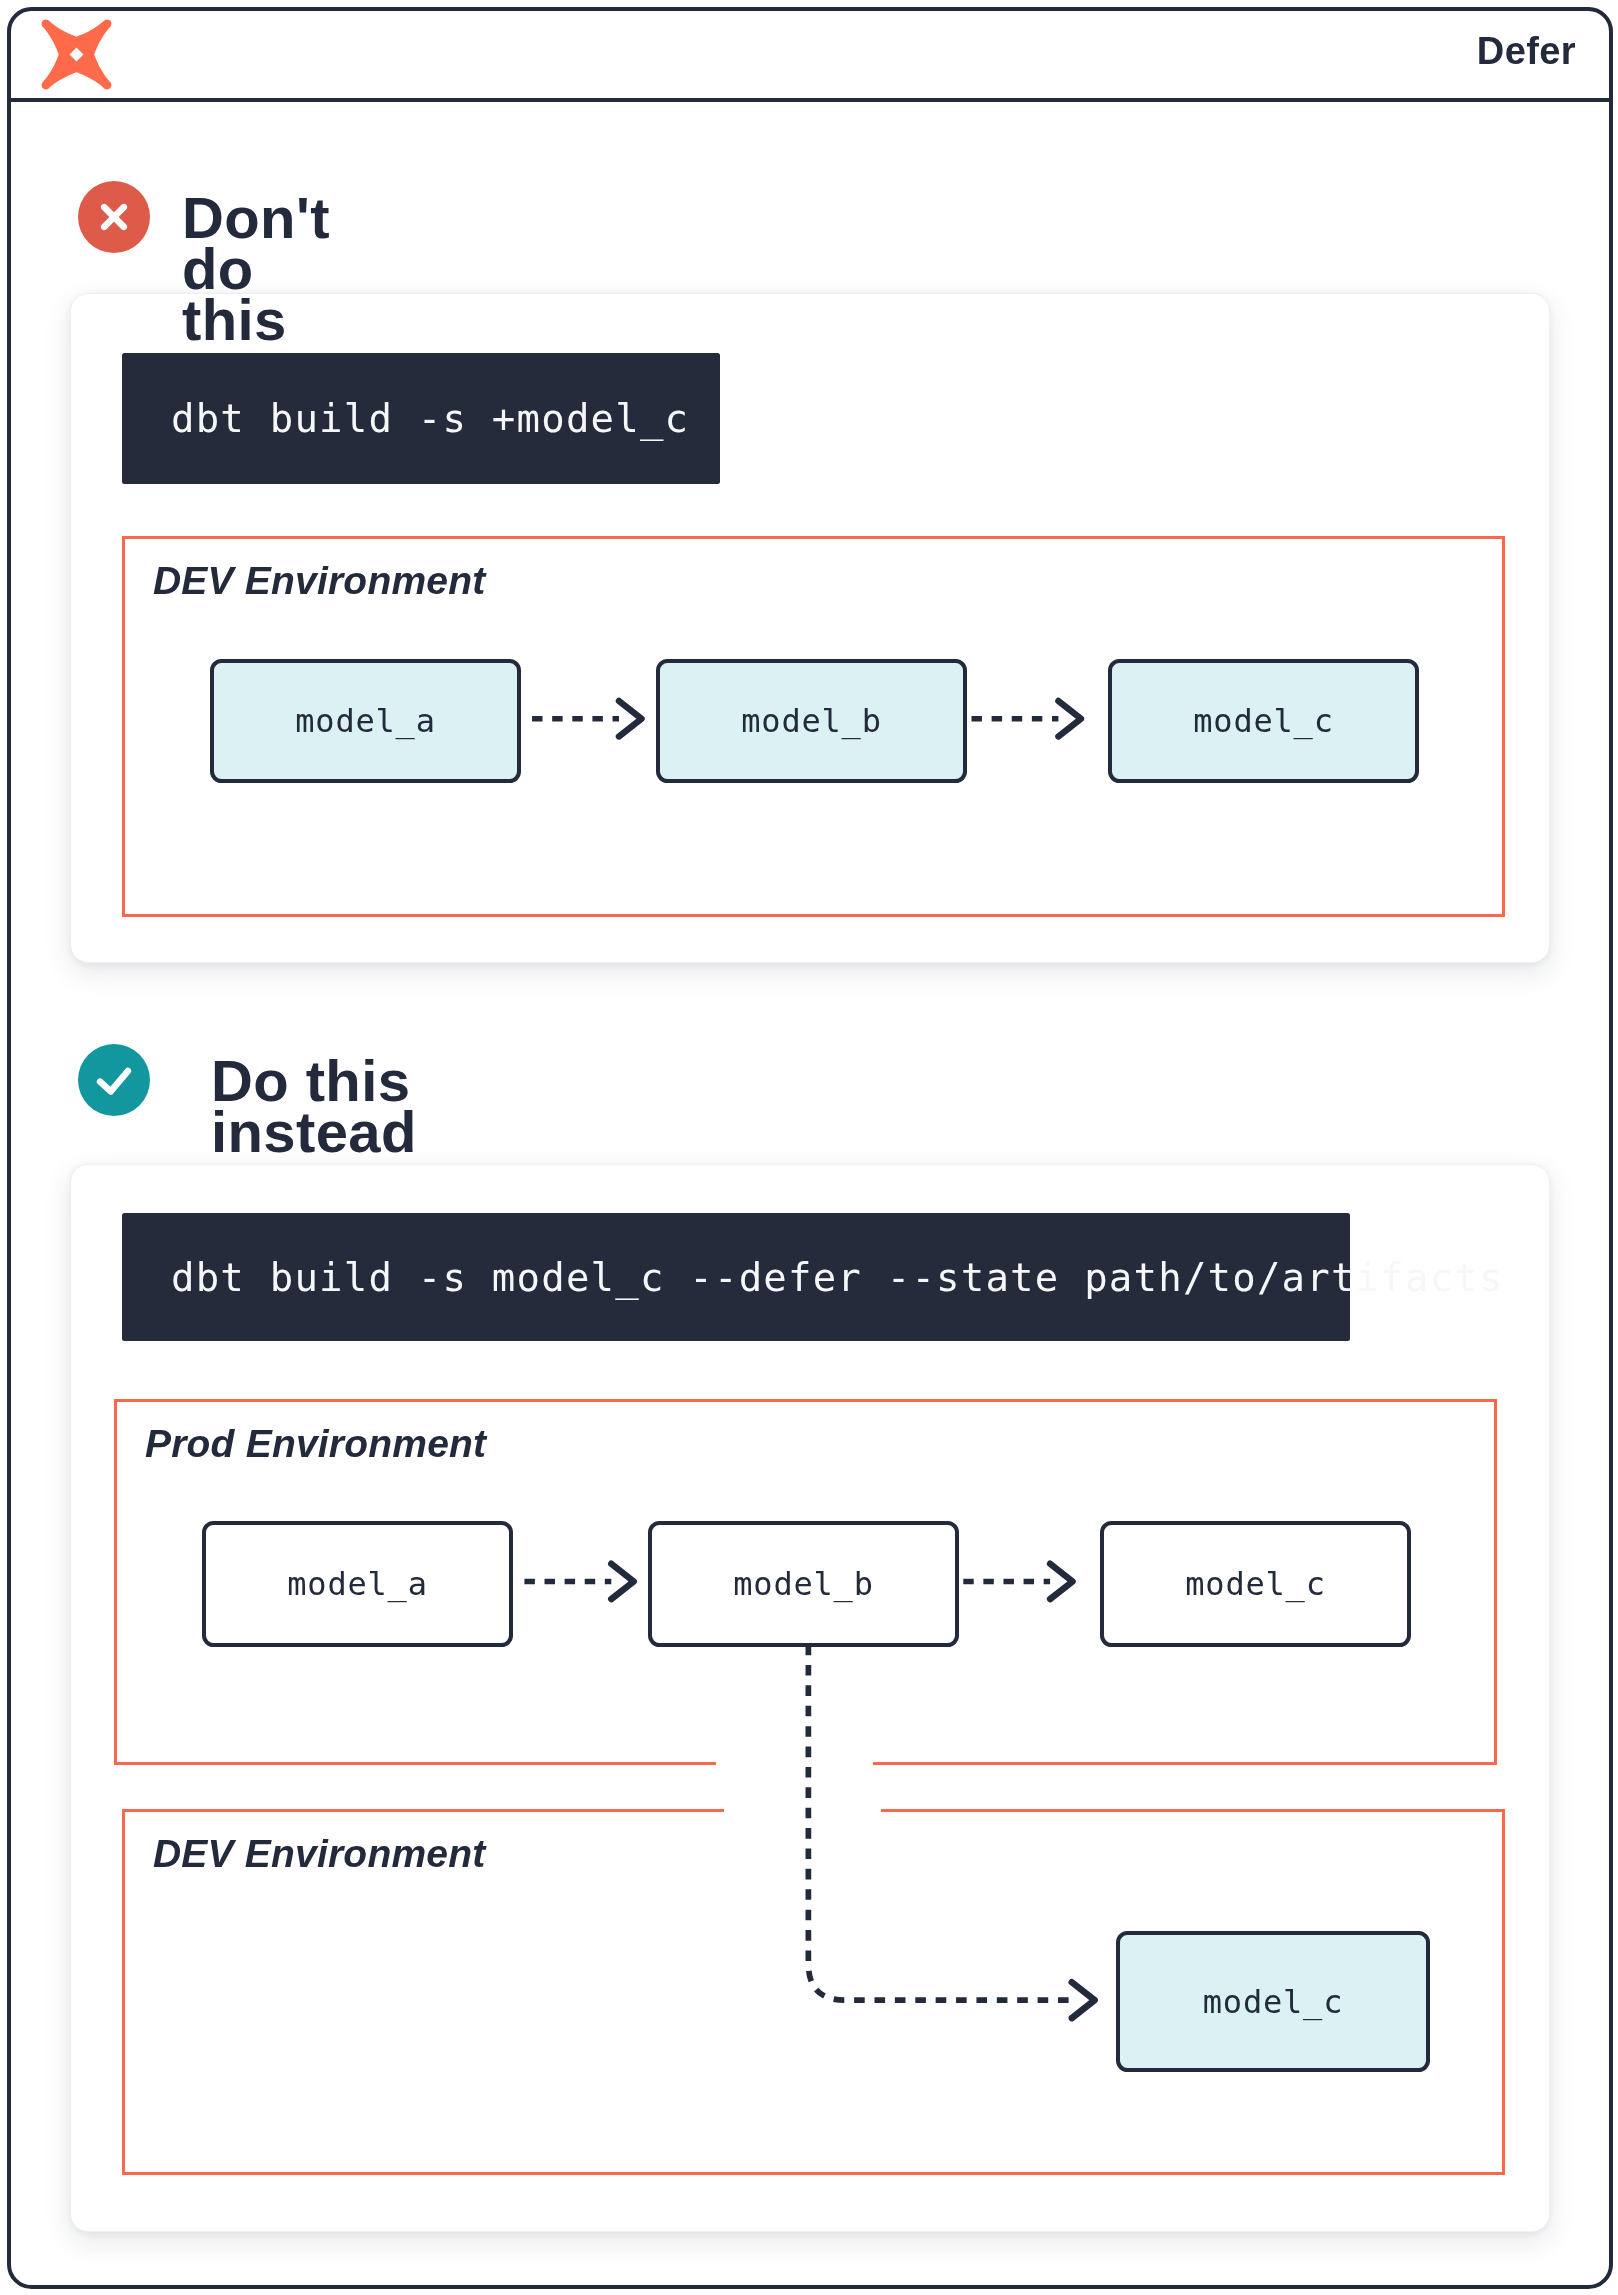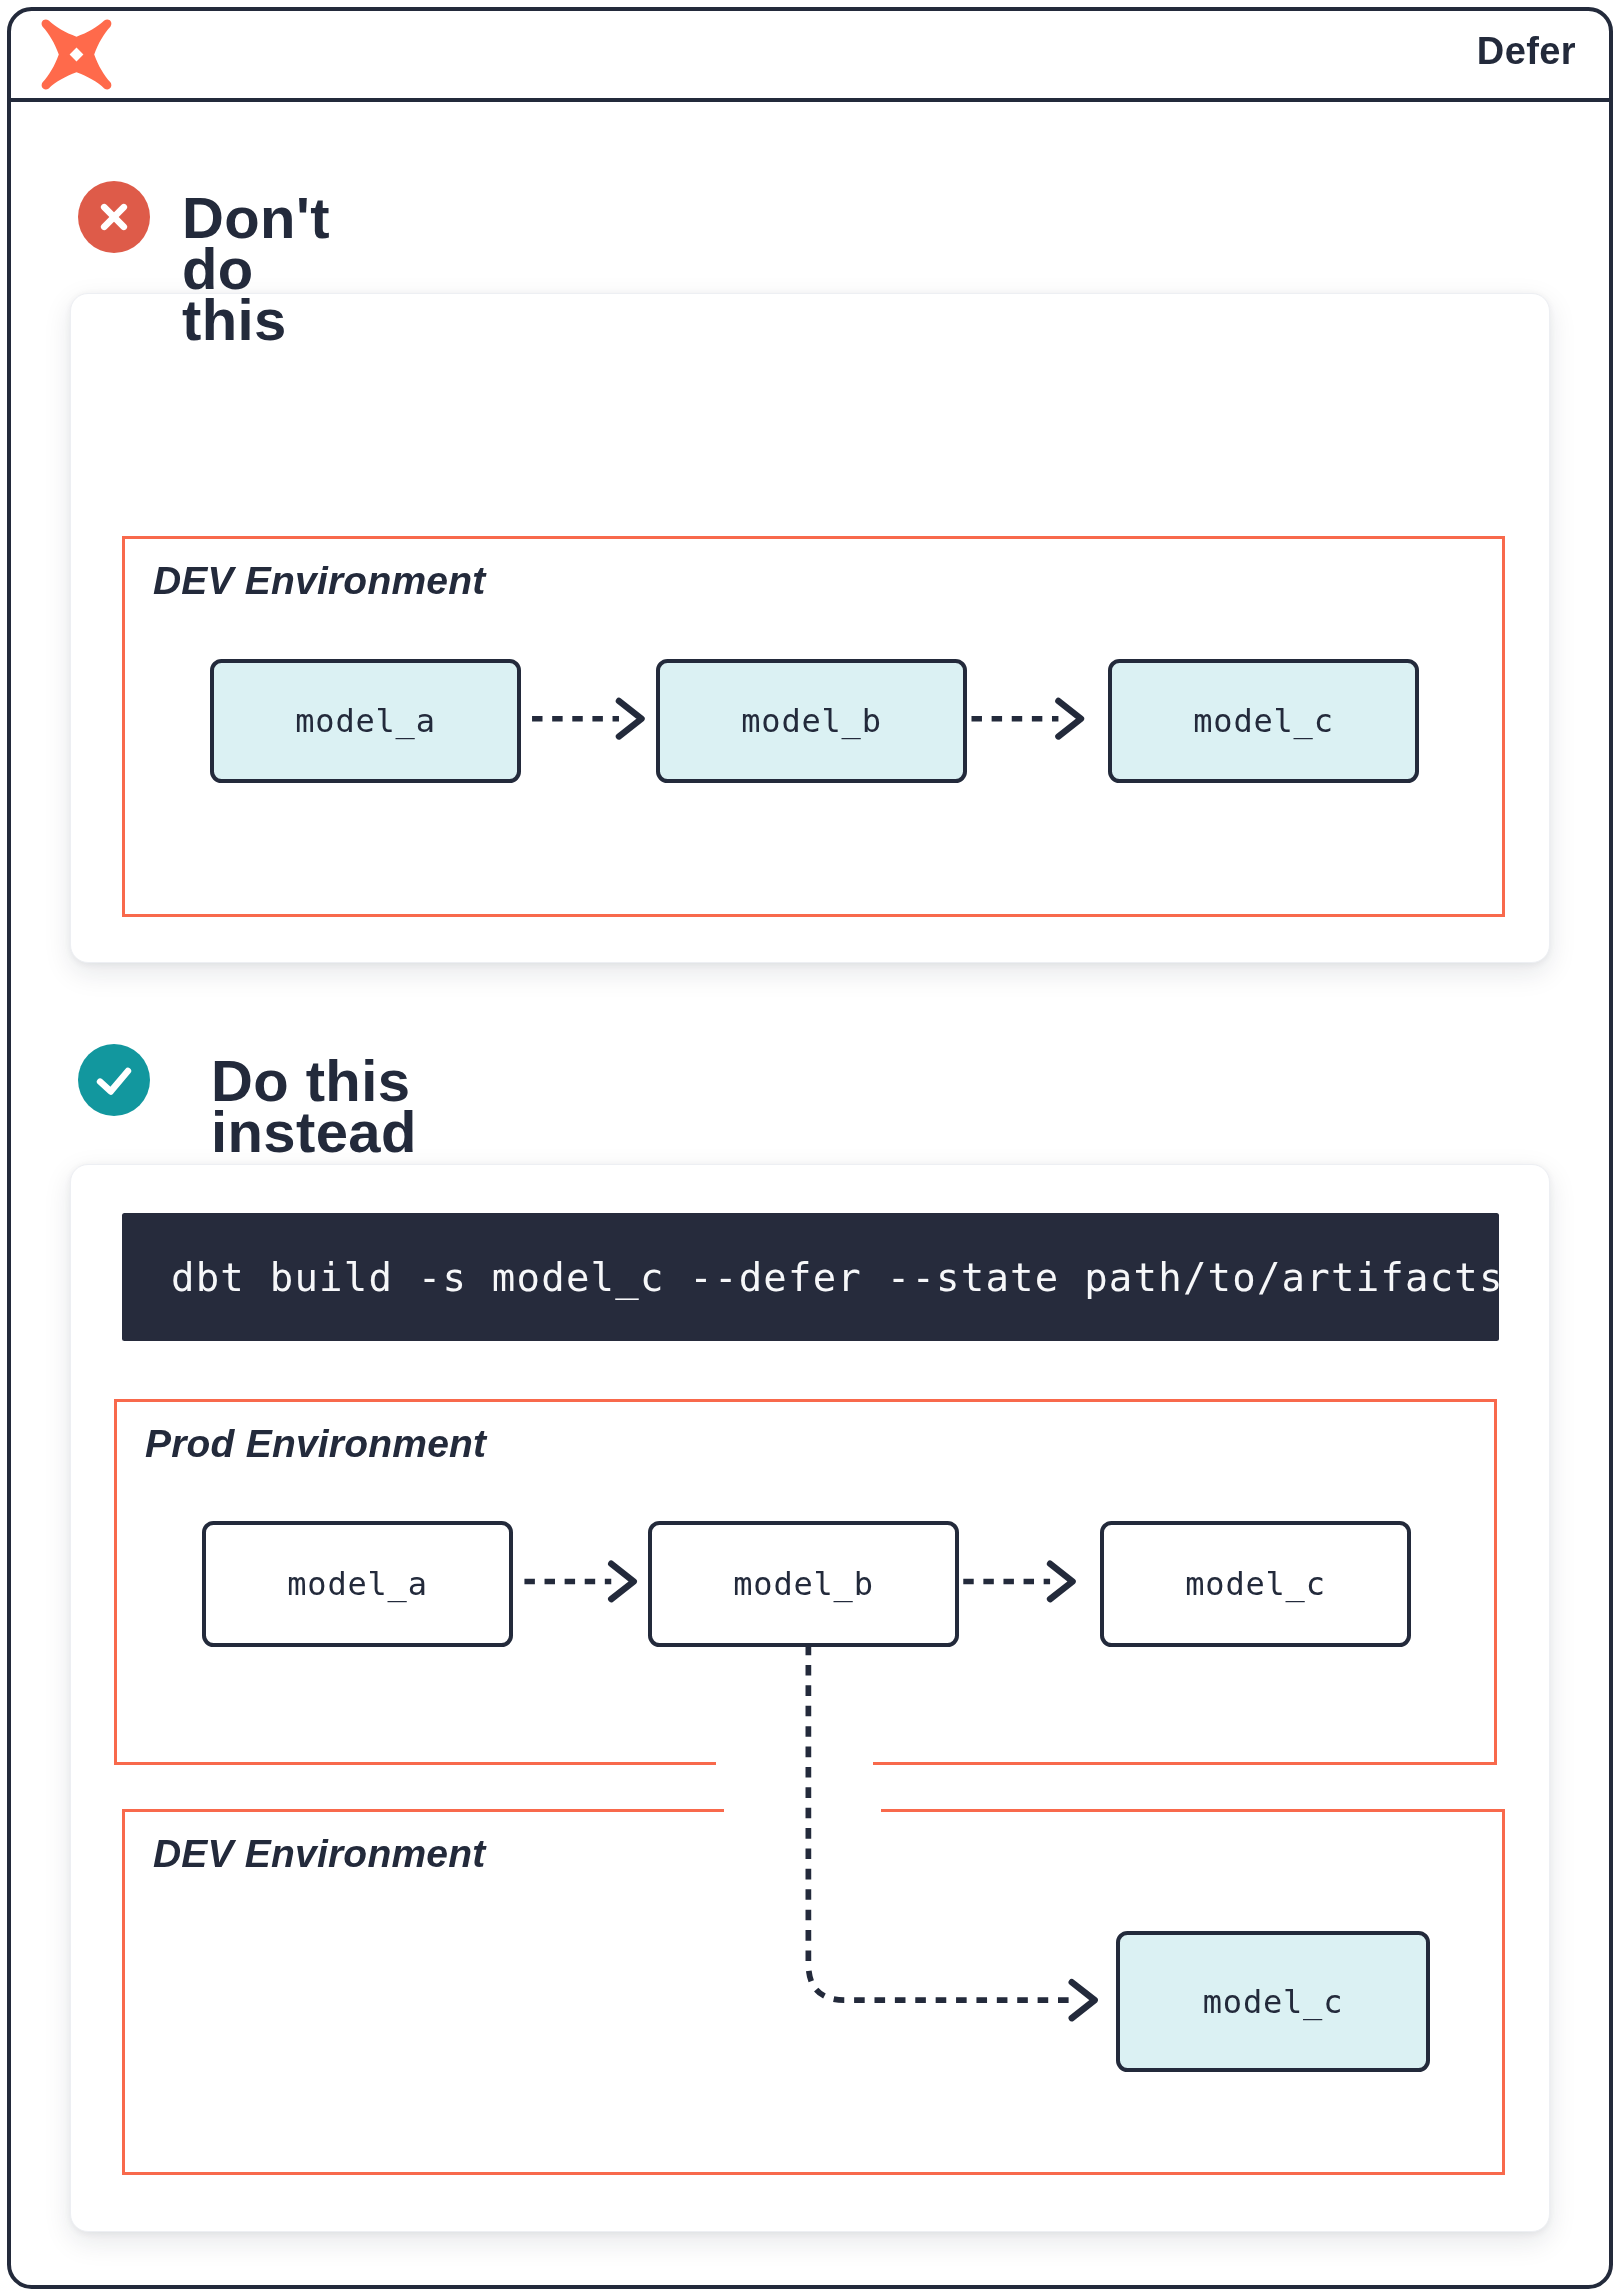--- a/index.html
+++ b/index.html
@@ -75,21 +75,21 @@
   }
   .code-block code {
     font-family: "DejaVu Sans Mono", monospace;
     font-size: 39px; font-weight: 500;
     letter-spacing: 1.2px;
     color: #f6f7f9;
     padding-left: 49px;
     white-space: pre;
   }
   .code-1 { left: 51px; top: 59px; width: 598px; height: 131px; }
-  .code-2 { left: 51px; top: 48px; width: 1377px; height: 128px; }
+  .code-2 { left: 51px; top: 48px; width: 1228px; height: 128px; }
 
   
   .env-box {
     position: absolute;
     border: 3.3px solid var(--color-orange, #F8694C);
     background: transparent;
   }
   .env-label {
     position: absolute; left: 28px; top: 19.6px;
     font-size: 39px; font-style: italic; font-weight: 700;
@@ -188,20 +188,23 @@
       <svg viewBox="0 0 88 88" aria-hidden="true">
         <line x1="32" y1="32" x2="56" y2="56" stroke="#ffffff" stroke-width="8" stroke-linecap="round"></line>
         <line x1="56" y1="32" x2="32" y2="56" stroke="#ffffff" stroke-width="8" stroke-linecap="round"></line>
       </svg>
     </div>
     <div class="heading-text" style="left:182px; top:192px;">Don't do this</div>
   </div>
 
   <div class="card card-1">
 
+    <div class="code-block code-1">
+      <code>dbt build -s +model_c</code>
+    </div>
 
     <div class="env-box env-dev1">
       <div class="env-label">DEV Environment</div>
 
       <div class="model-box built row-pos pos-a">
         <span class="model-name">model_a</span>
       </div>
       <div class="model-box built row-pos pos-b">
         <span class="model-name">model_b</span>
       </div>

